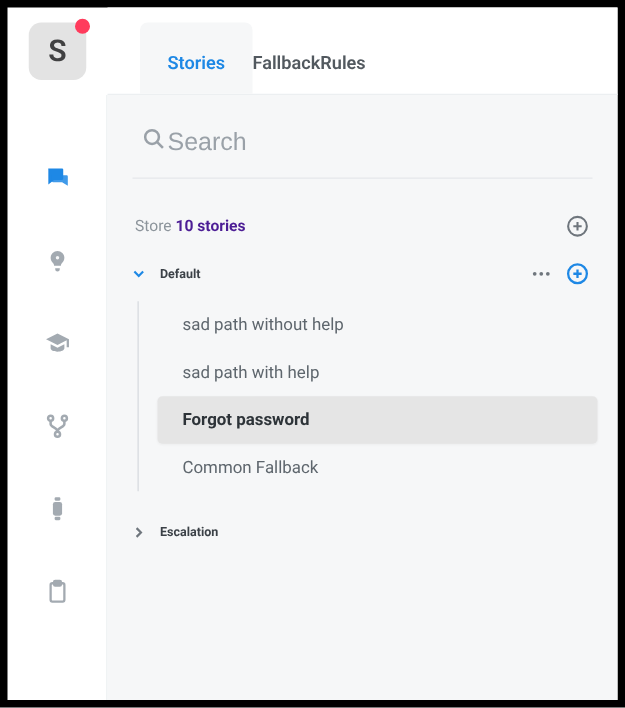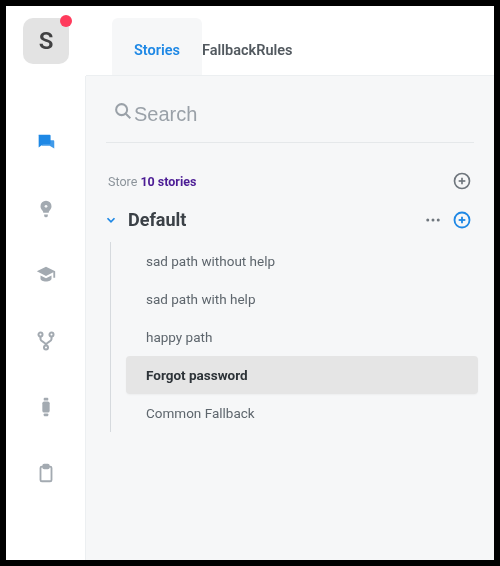--- a/index.html
+++ b/index.html
@@ -142,21 +142,21 @@
     justify-content: center;
     color: #6f767d;
     cursor: pointer;
   }
   .plus-btn svg { width: 20px; height: 20px; }
   .plus-btn.primary { color: #1e88e5; }
   .group-header {
     display: flex;
     align-items: center;
     padding: 12px 22px 12px 18px;
-    font-size: 18px;
+    font-size: 10px;
     font-weight: 700;
     color: #3b4147;
     cursor: pointer;
     position: relative;
   }
   .group-header .chev {
     color: #1e88e5;
     margin-right: 10px;
     display: flex;
   }
@@ -312,23 +312,30 @@
                 <line x1="12" y1="8" x2="12" y2="16"></line>
                 <line x1="8" y1="12" x2="16" y2="12"></line>
               </svg>
           </span>
 
         </div>
 
         <div class="tree">
           <div class="story-item">sad path without help</div>
           <div class="story-item">sad path with help</div>
-          <div class="story-item">happy path</div>
           <div class="story-item selected">Forgot password</div>
           <div class="story-item">Common Fallback</div>
         </div>
 
+        <div class="group-header" style="margin-top:14px">
+          <span class="chev collapsed">
+            <svg viewBox="0 0 24 24" fill="none" stroke="currentColor" stroke-width="3">
+                <polyline points="9 6 15 12 9 18"></polyline>
+              </svg>
+          </span>
+          <span class="label">Escalation</span>
+        </div>
 
       </div>
 
     </div>
   </div>
 </div>
 
 </body></html>

